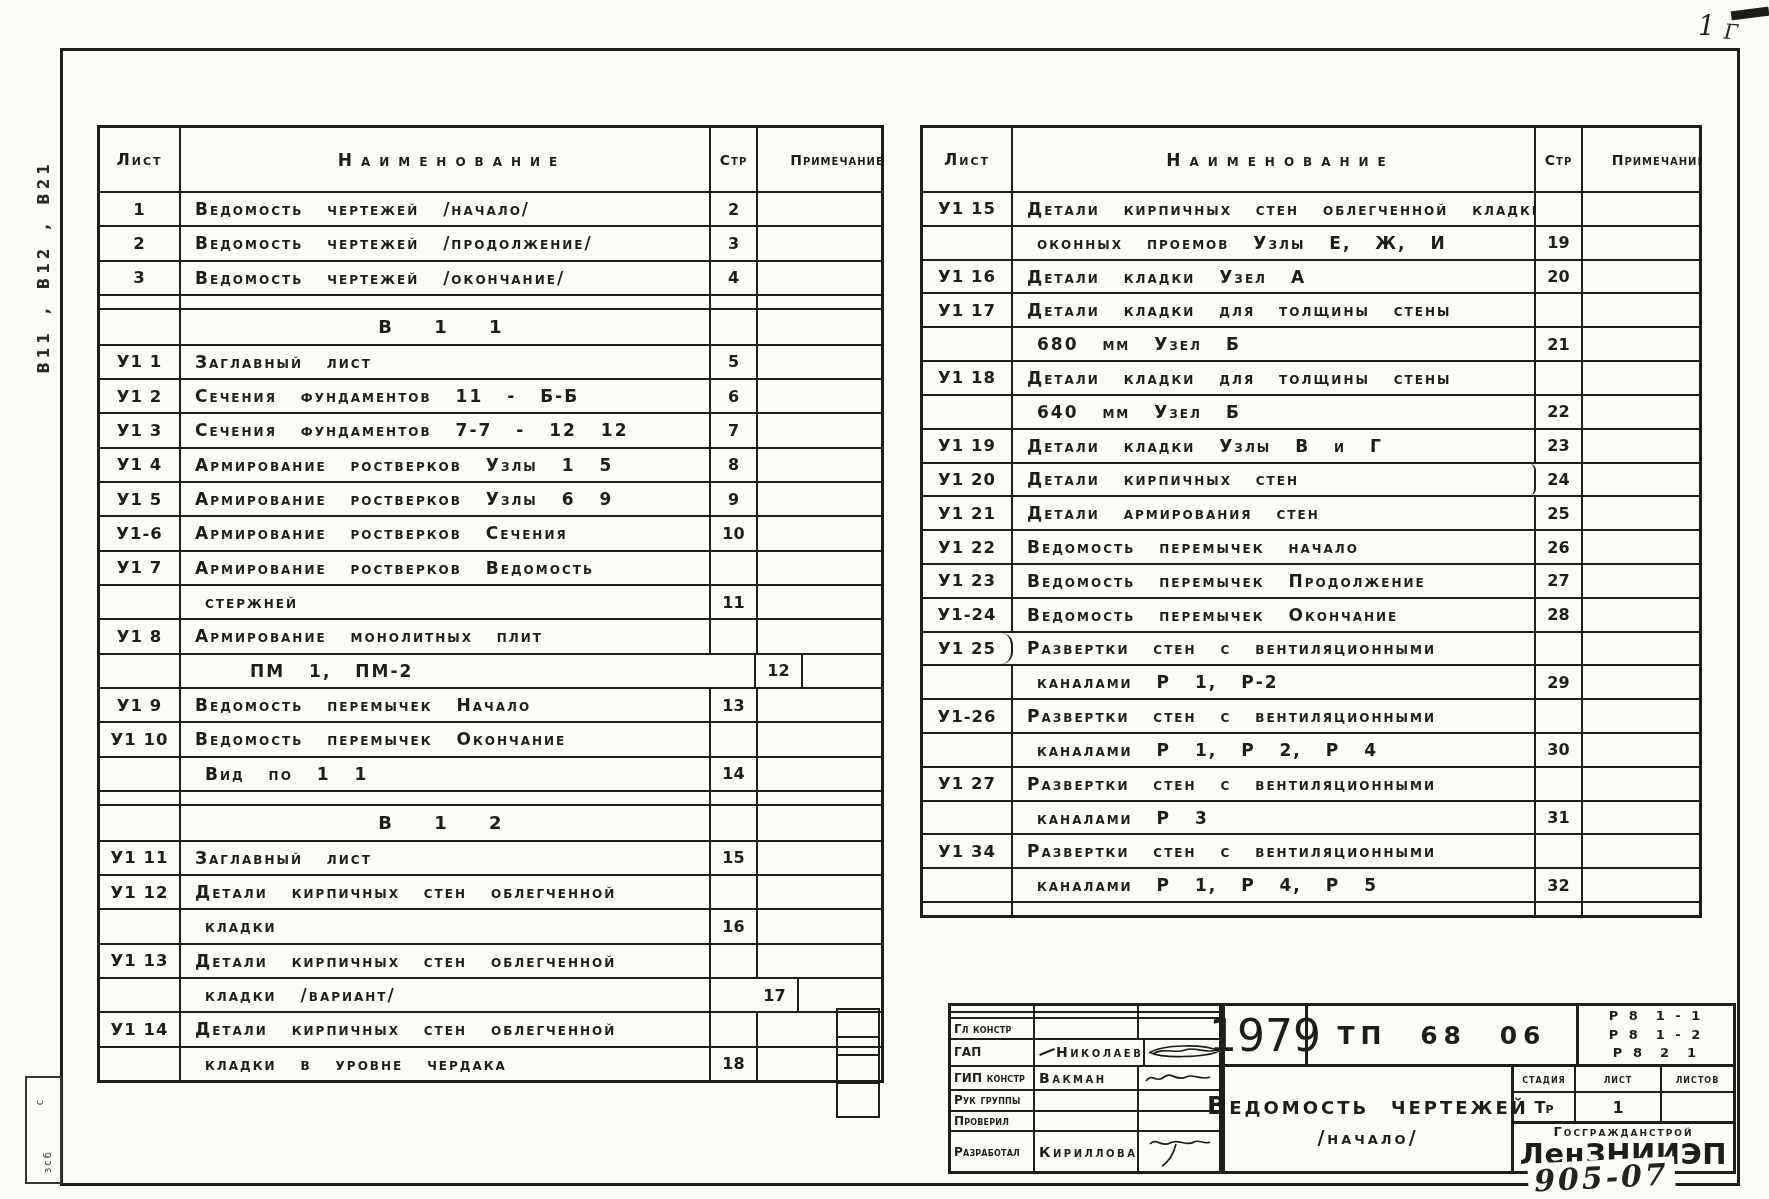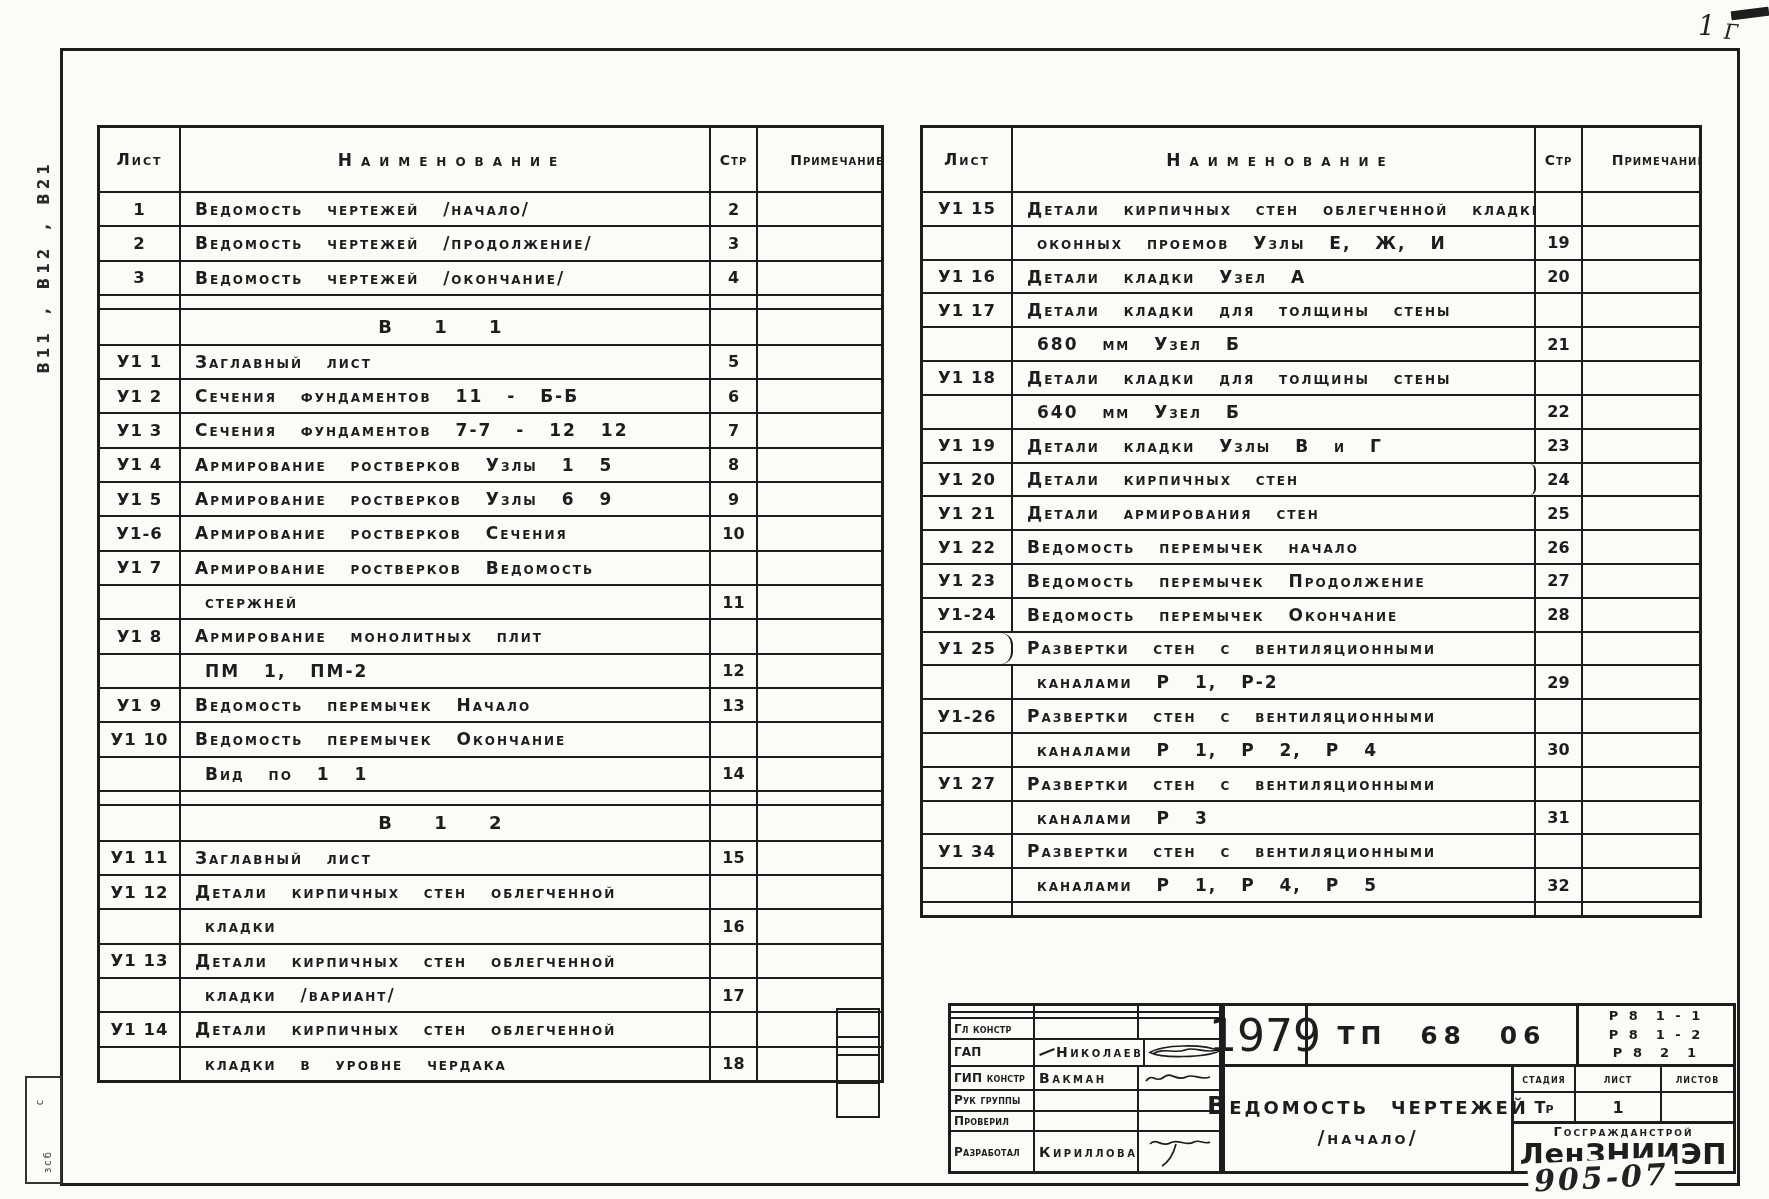--- a/index.html
+++ b/index.html
@@ -268,21 +268,21 @@
         <div class="tcell c3" style="flex: 0 0 129px;"></div>
       </div>
       <div class="trow">
         <div class="tcell c0" style="flex: 0 0 81px;">У1 8</div>
         <div class="tcell c1" style="flex: 0 0 530px;">Армирование монолитных плит</div>
         <div class="tcell c2" style="flex: 0 0 47px;"></div>
         <div class="tcell c3" style="flex: 0 0 129px;"></div>
       </div>
       <div class="trow">
         <div class="tcell c0" style="flex: 0 0 81px;"></div>
-        <div class="tcell c1 cont" style="flex: 0 0 530px;">ПМ 1, ПМ-2</div>
+        <div class="tcell c1 cont" style="flex: 0 0 530px; margin-left: 45px;">ПМ 1, ПМ-2</div>
         <div class="tcell c2" style="flex: 0 0 47px;">12</div>
         <div class="tcell c3" style="flex: 0 0 129px;"></div>
       </div>
       <div class="trow">
         <div class="tcell c0" style="flex: 0 0 81px;">У1 9</div>
         <div class="tcell c1" style="flex: 0 0 530px;">Ведомость перемычек Начало</div>
         <div class="tcell c2" style="flex: 0 0 47px;">13</div>
         <div class="tcell c3" style="flex: 0 0 129px;"></div>
       </div>
       <div class="trow">
@@ -329,21 +329,21 @@
       </div>
       <div class="trow">
         <div class="tcell c0" style="flex: 0 0 81px;">У1 13</div>
         <div class="tcell c1" style="flex: 0 0 530px;">Детали кирпичных стен облегченной</div>
         <div class="tcell c2" style="flex: 0 0 47px;"></div>
         <div class="tcell c3" style="flex: 0 0 129px;"></div>
       </div>
       <div class="trow">
         <div class="tcell c0" style="flex: 0 0 81px;"></div>
         <div class="tcell c1 cont" style="flex: 0 0 530px;">кладки /вариант/</div>
-        <div class="tcell c2" style="flex: 0 0 47px;">17</div>
+        <div class="tcell c2" style="flex: 0 0 47px; margin-left: 41px;">17</div>
         <div class="tcell c3" style="flex: 0 0 129px;"></div>
       </div>
       <div class="trow">
         <div class="tcell c0" style="flex: 0 0 81px;">У1 14</div>
         <div class="tcell c1" style="flex: 0 0 530px;">Детали кирпичных стен облегченной</div>
         <div class="tcell c2" style="flex: 0 0 47px;"></div>
         <div class="tcell c3" style="flex: 0 0 129px;"></div>
       </div>
       <div class="trow">
         <div class="tcell c0" style="flex: 0 0 81px;"></div>

